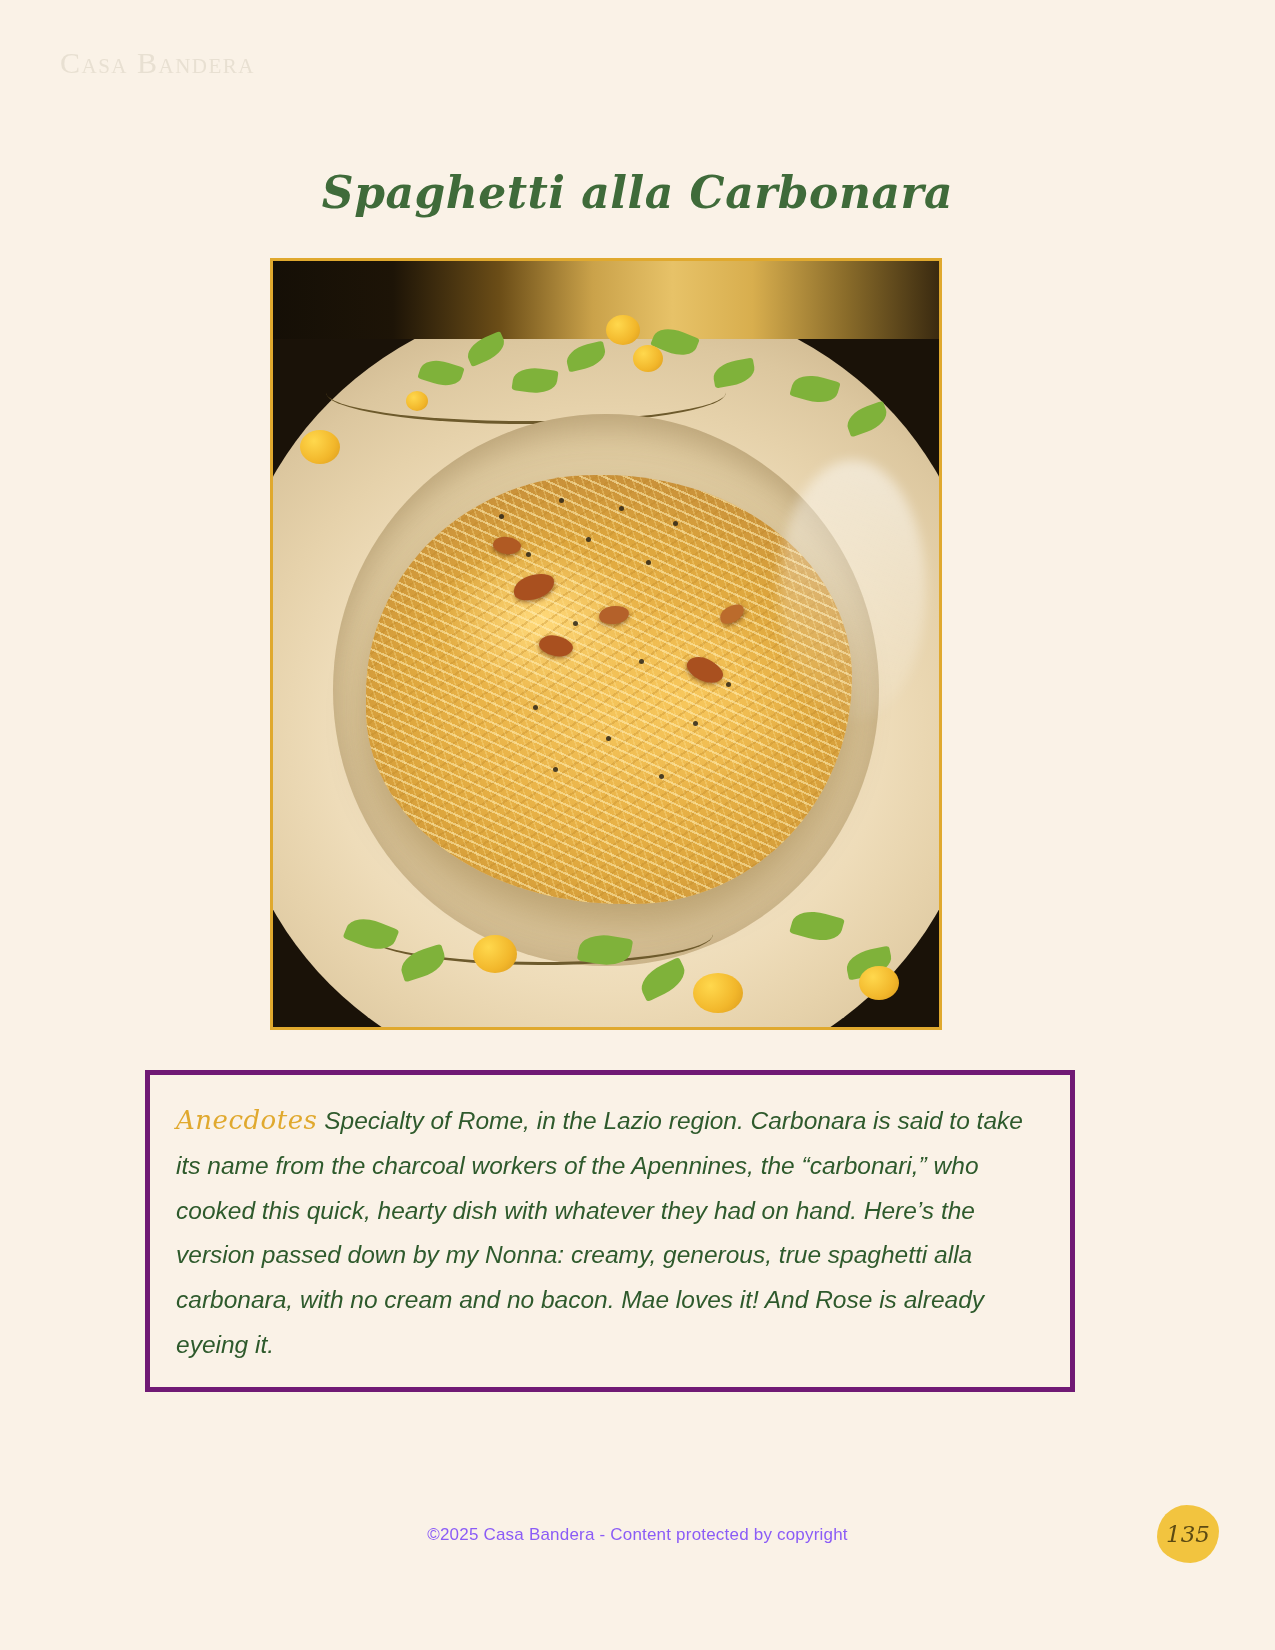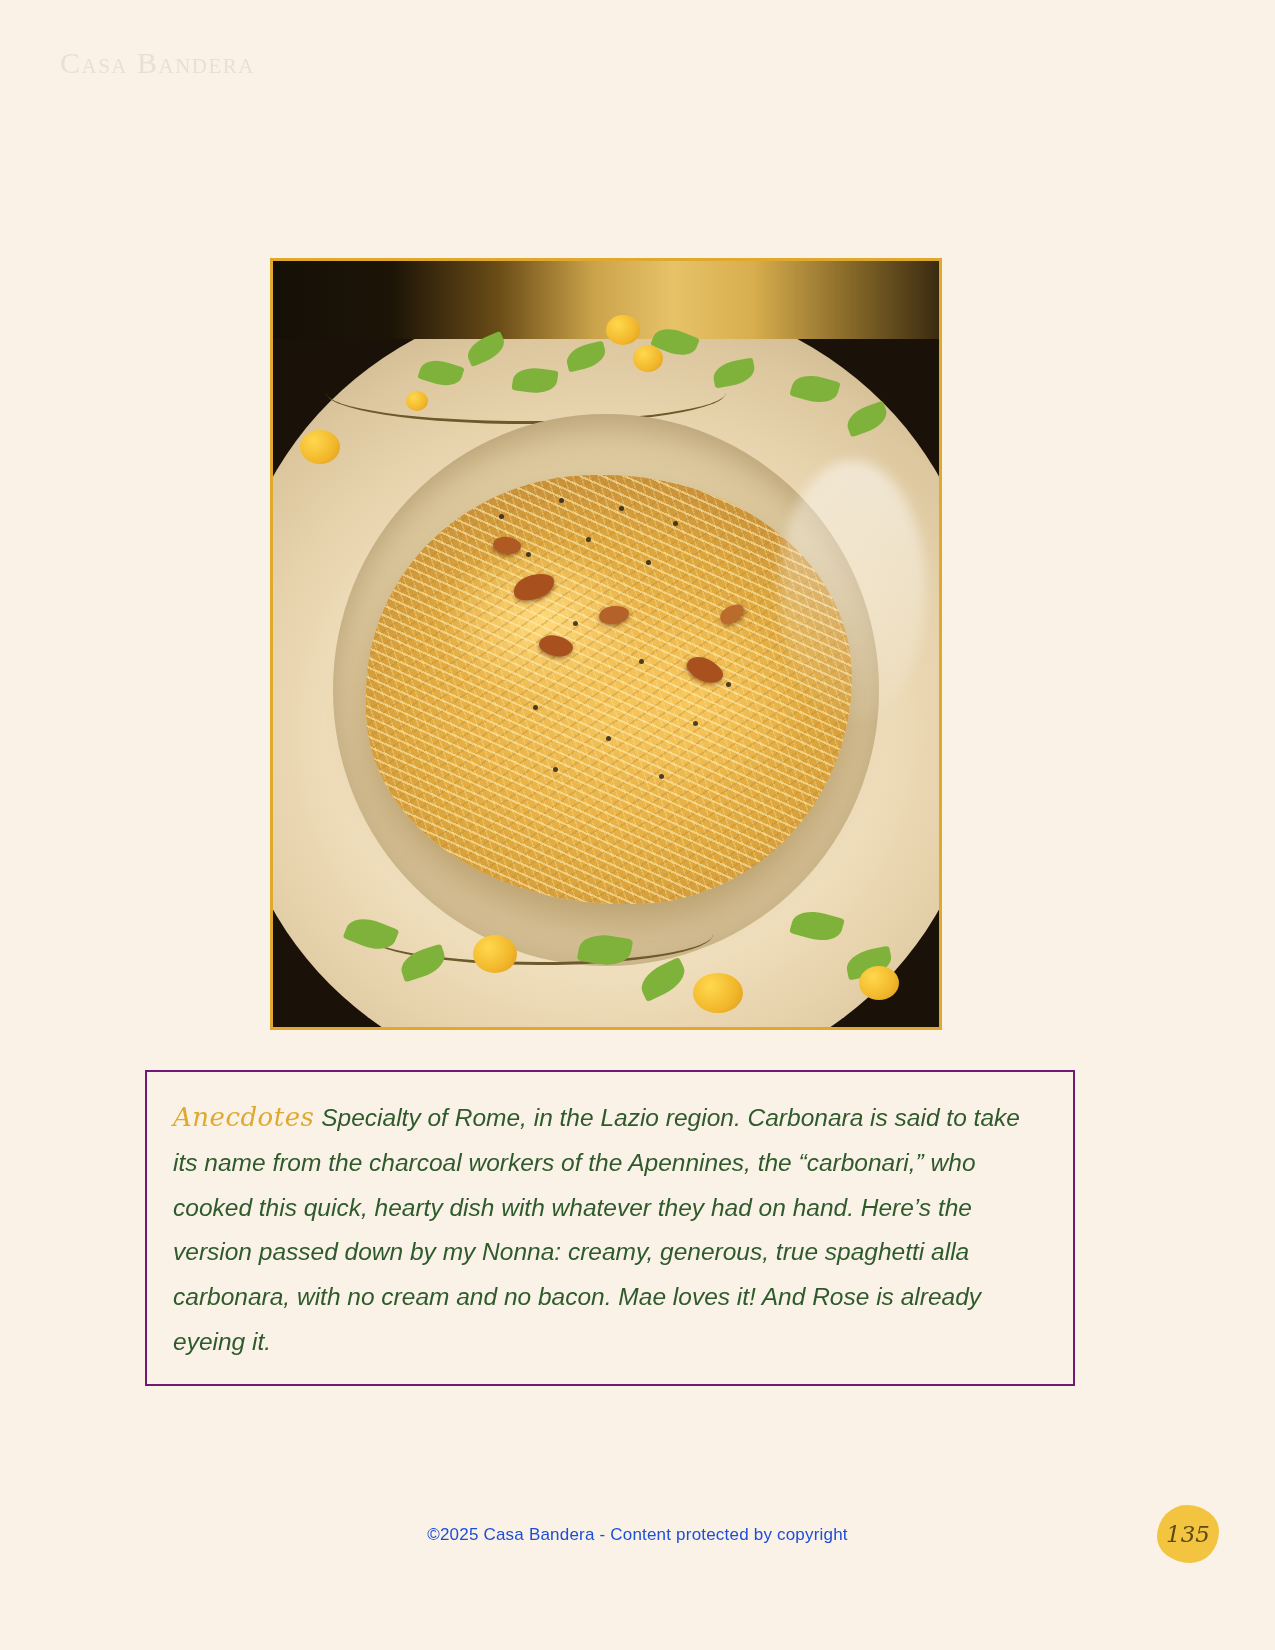--- a/index.html
+++ b/index.html
@@ -150,21 +150,21 @@
     filter: blur(6px);
   }
 
   
   .anecdote-box {
     position: absolute;
     left: 145px;
     top: 1070px;
     width: 930px;
     box-sizing: border-box;
-    border: 2px solid #701a75;
+    border: 5px solid #701a75;
     padding: 22px 26px 20px 26px;
   }
   .anecdote-text {
     font-family: "Liberation Sans", sans-serif;
     font-style: italic;
     font-size: 24.5px;
     line-height: 1.82;
     color: #2e5a2c;
     margin: 0;
   }
@@ -177,21 +177,21 @@
   }
 
   
   .footer-text {
     position: absolute;
     left: 0;
     right: 0;
     top: 1525px;
     text-align: center;
     font-size: 17px;
-    color: #1d4ed8;
+    color: #8b5cf6;
     letter-spacing: 0.2px;
   }
   .page-badge {
     position: absolute;
     right: 56px;
     top: 1505px;
     width: 62px;
     height: 58px;
     background: #f2c43f;
     border-radius: 48% 52% 46% 54% / 55% 45% 55% 45%;
@@ -204,20 +204,21 @@
     font-size: 23px;
   }
 </style>
 </head>
 <body>
 
 <div class="page">
 
   <div class="brand">Casa Bandera</div>
 
+  <h1 class="recipe-title">Spaghetti alla Carbonara</h1>
 
   <div class="photo-frame">
     <div class="photo">
       <div class="ph-plate"></div>
       <div class="ph-top"></div>
 
       <div class="vine" style="left:8%;top:13%;width:60%;height:60px;"></div>
       <div class="leaf" style="left:22%;top:13%;width:42px;height:24px;transform:rotate(18deg);"></div>
       <div class="leaf" style="left:29%;top:10%;width:40px;height:22px;transform:rotate(-24deg);"></div>
       <div class="leaf" style="left:36%;top:14%;width:44px;height:25px;transform:rotate(8deg);"></div>

